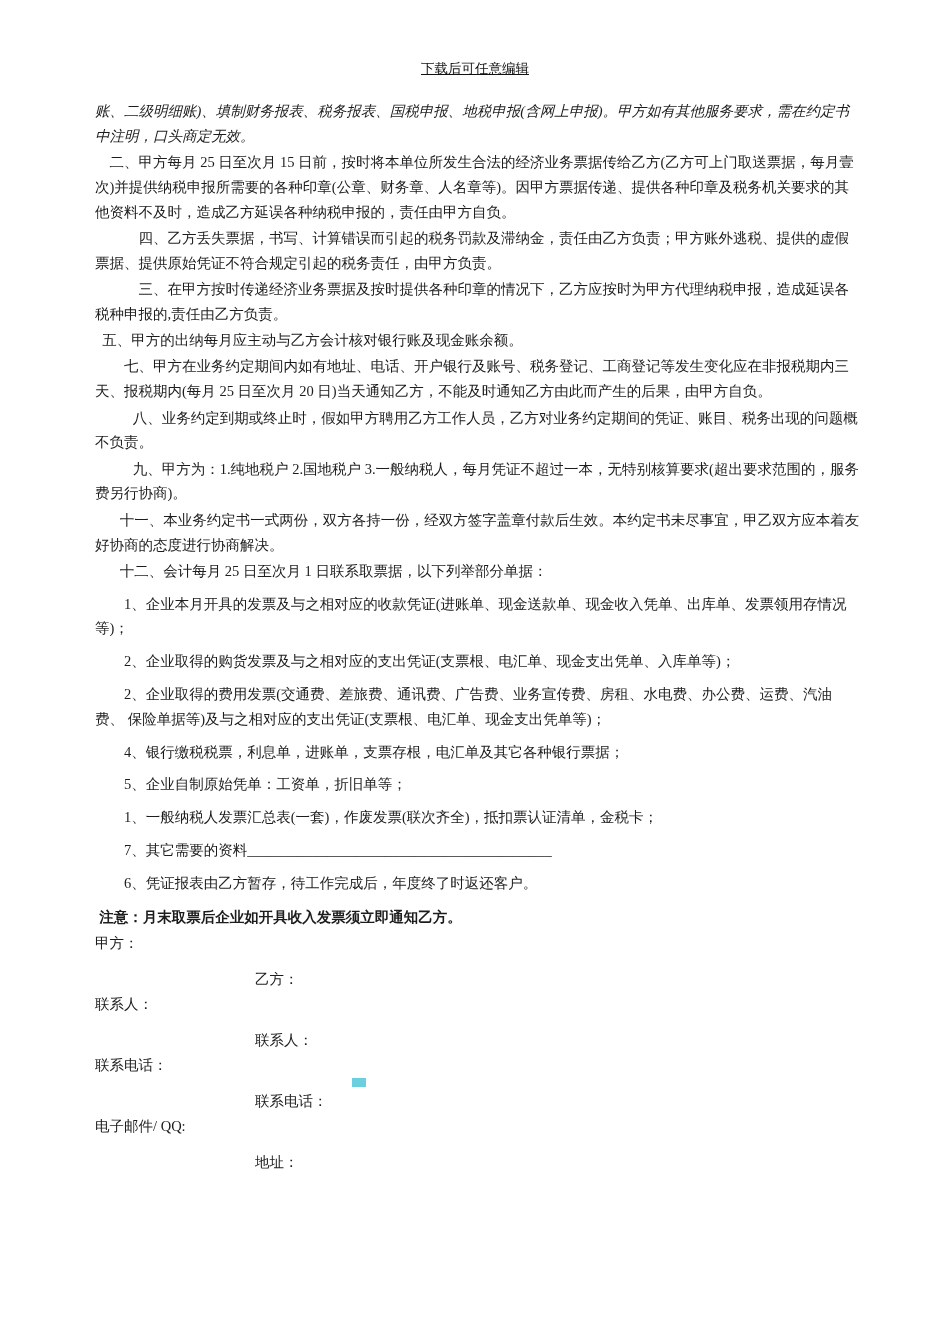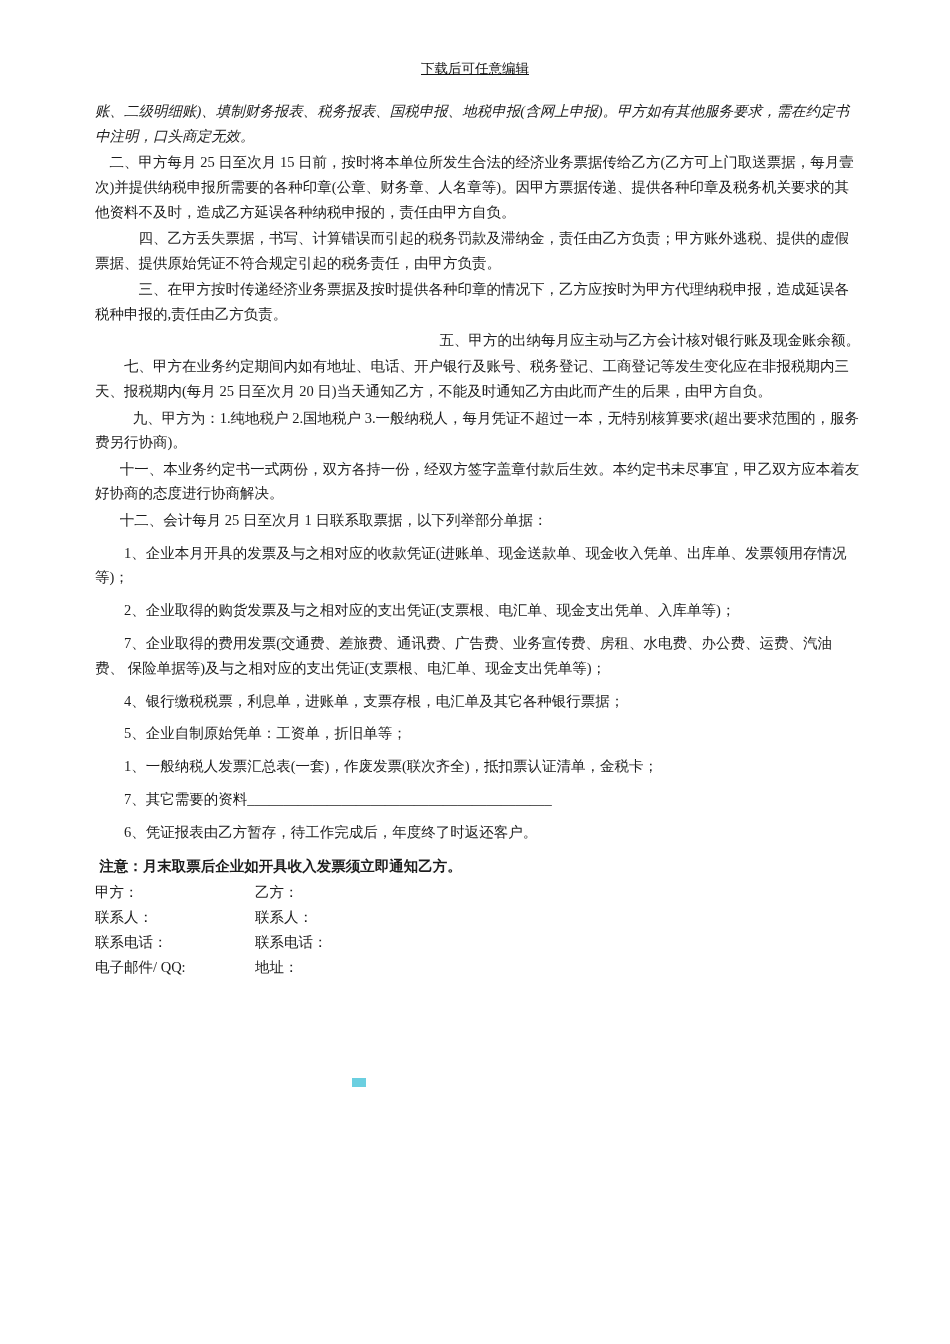--- a/index.html
+++ b/index.html
@@ -19,21 +19,21 @@
   }
   .body{
     position:absolute;top:99px;left:95px;width:765px;
     font-size:14.5px;line-height:24.8px;
   }
   .body p{
     margin:0 0 1.5px 0;
     white-space:pre-wrap;
   }
   .ind-0{text-indent:0;font-style:italic;}
-  .ind-05{text-indent:0.5em;text-align:right;}
+  .ind-05{text-indent:0.5em;}
   .ind-1{text-indent:1em;}
   .ind-15{text-indent:1.7em;}
   .ind-2{text-indent:2em;}
   .ind-25{text-indent:2.6em;}
   .ind-3{text-indent:3em;}
   .list-item{
     margin:8px 0 8px 0 !important;
     text-indent:2em;
   }
   .notice{
@@ -44,20 +44,21 @@
   .sig-row{
     display:flex;
     line-height:25px;
   }
   .sig-left{
     width:160px;
     flex:0 0 160px;
   }
   .sig-right{
     flex:1;
+    margin-top:36px;
   }
   .accent-mark{
     position:absolute;
     left:352px;top:1078px;
     width:14px;height:9px;
   }
 </style>
 </head>
 <body>
 
@@ -66,27 +67,28 @@
   <div class="watermark">下载后可任意编辑</div>
 
   <div class="body">
 
     <p class="ind-0">账、二级明细账)、填制财务报表、税务报表、国税申报、地税申报(含网上申报)。甲方如有其他服务要求，需在约定书中注明，口头商定无效。</p>
     <p class="ind-1">二、甲方每月 25 日至次月 15 日前，按时将本单位所发生合法的经济业务票据传给乙方(乙方可上门取送票据，每月壹次)并提供纳税申报所需要的各种印章(公章、财务章、人名章等)。因甲方票据传递、提供各种印章及税务机关要求的其他资料不及时，造成乙方延误各种纳税申报的，责任由甲方自负。</p>
     <p class="ind-3">四、乙方丢失票据，书写、计算错误而引起的税务罚款及滞纳金，责任由乙方负责；甲方账外逃税、提供的虚假票据、提供原始凭证不符合规定引起的税务责任，由甲方负责。</p>
     <p class="ind-3">三、在甲方按时传递经济业务票据及按时提供各种印章的情况下，乙方应按时为甲方代理纳税申报，造成延误各税种申报的,责任由乙方负责。</p>
     <p class="ind-05">五、甲方的出纳每月应主动与乙方会计核对银行账及现金账余额。</p>
     <p class="ind-2">七、甲方在业务约定期间内如有地址、电话、开户银行及账号、税务登记、工商登记等发生变化应在非报税期内三天、报税期内(每月 25 日至次月 20 日)当天通知乙方，不能及时通知乙方由此而产生的后果，由甲方自负。</p>
+    <p class="ind-25">八、业务约定到期或终止时，假如甲方聘用乙方工作人员，乙方对业务约定期间的凭证、账目、税务出现的问题概不负责。</p>
     <p class="ind-25">九、甲方为：1.纯地税户 2.国地税户 3.一般纳税人，每月凭证不超过一本，无特别核算要求(超出要求范围的，服务费另行协商)。</p>
     <p class="ind-15">十一、本业务约定书一式两份，双方各持一份，经双方签字盖章付款后生效。本约定书未尽事宜，甲乙双方应本着友好协商的态度进行协商解决。</p>
     <p class="ind-15">十二、会计每月 25 日至次月 1 日联系取票据，以下列举部分单据：</p>
 
     <p class="list-item">1、企业本月开具的发票及与之相对应的收款凭证(进账单、现金送款单、现金收入凭单、出库单、发票领用存情况等)；</p>
     <p class="list-item">2、企业取得的购货发票及与之相对应的支出凭证(支票根、电汇单、现金支出凭单、入库单等)；</p>
-    <p class="list-item">7、企业取得的费用发票(交通费、差旅费、通讯费、广告费、业务宣传费、房租、水电费、办公费、运费、汽油费、 保险单据等)及与之相对应的支出凭证(支票根、电汇单、现金支出凭单等)；</p>
+    <p class="list-item">2、企业取得的费用发票(交通费、差旅费、通讯费、广告费、业务宣传费、房租、水电费、办公费、运费、汽油费、 保险单据等)及与之相对应的支出凭证(支票根、电汇单、现金支出凭单等)；</p>
     <p class="list-item">4、银行缴税税票，利息单，进账单，支票存根，电汇单及其它各种银行票据；</p>
     <p class="list-item">5、企业自制原始凭单：工资单，折旧单等；</p>
     <p class="list-item">1、一般纳税人发票汇总表(一套)，作废发票(联次齐全)，抵扣票认证清单，金税卡；</p>
     <p class="list-item">7、其它需要的资料__________________________________________</p>
     <p class="list-item">6、凭证报表由乙方暂存，待工作完成后，年度终了时返还客户。</p>
 
     <p class="notice">注意：月末取票后企业如开具收入发票须立即通知乙方。</p>
 
     <div class="sig-row">
       <span class="sig-left">甲方：</span>

